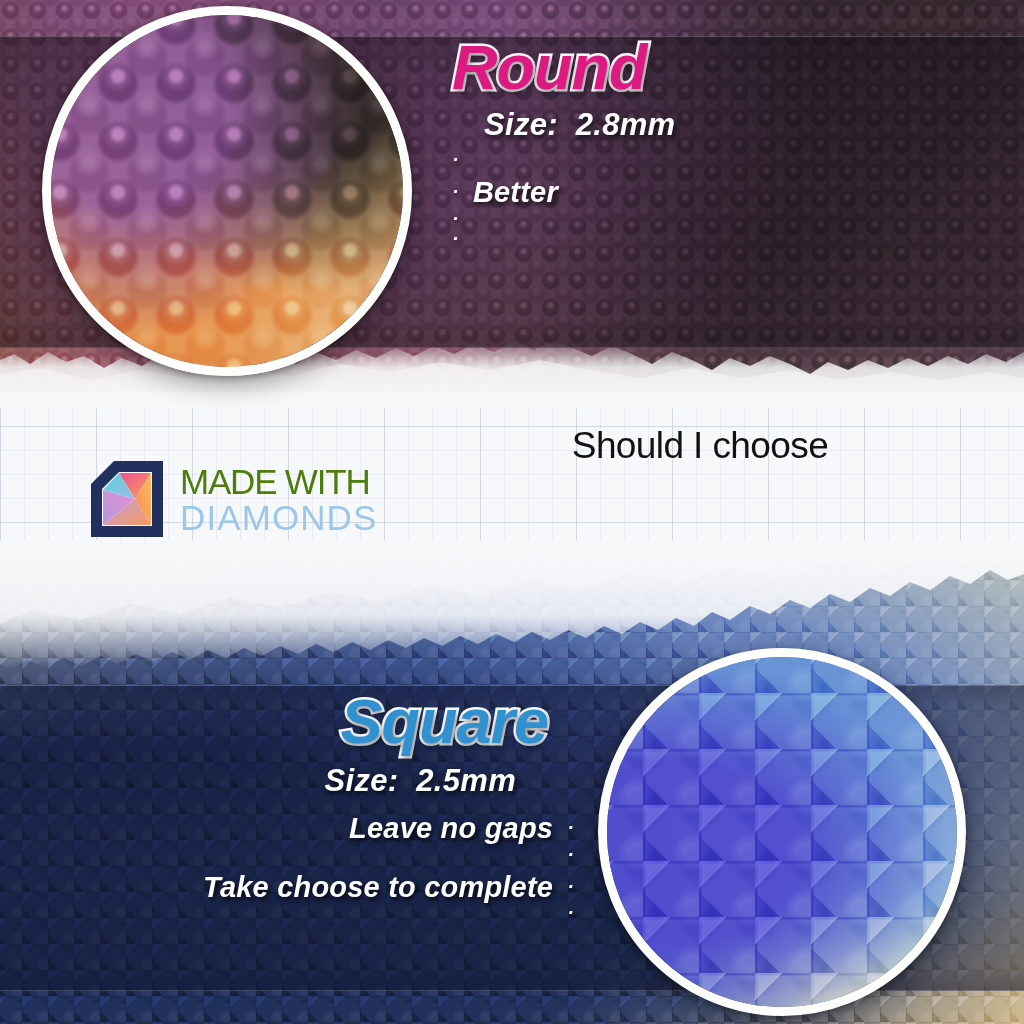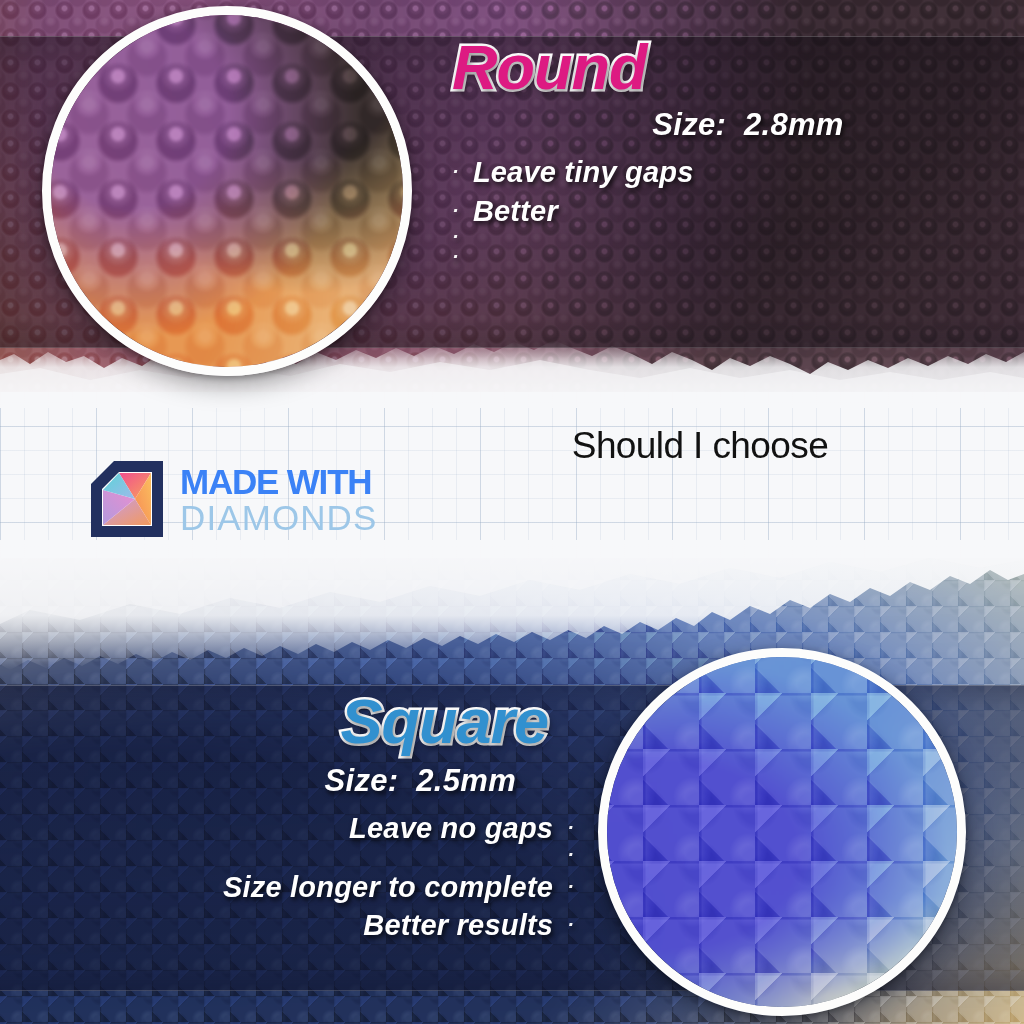--- a/index.html
+++ b/index.html
@@ -294,21 +294,21 @@
   }
   .size-line{
     font-size:31px;
     font-weight:bold;
     font-style:italic;
     color:#ffffff;
     text-shadow:2px 3px 5px rgba(0,0,0,.75);
     white-space:pre;
     letter-spacing:.3px;
   }
-  .round-text .size-line{ margin:4px 0 10px 32px;text-align:center; }
+  .round-text .size-line{ margin:4px 0 10px 32px; }
   ul.bullets{ list-style:none; }
   ul.bullets li{
     font-size:29px;
     font-weight:bold;
     font-style:italic;
     color:#ffffff;
     text-shadow:2px 3px 5px rgba(0,0,0,.8);
     line-height:1.33;
     letter-spacing:.2px;
     display:flex;
@@ -371,22 +371,22 @@
     z-index:20;
   }
   .logo-mark{
     position:relative;
     width:78px; height:82px;
     flex:0 0 78px;
   }
   .logo-words{ padding-top:2px; }
   .logo-made{
     font-size:35px;
-    font-weight:bold;
-    color:#3b82f6;
+    font-weight:normal;
+    color:#4d7c0f;
     letter-spacing:-1.2px;
     line-height:.98;
     white-space:nowrap;
   }
   .logo-diam{
     font-size:35px;
     font-weight:normal;
     color:#9dc7e8;
     letter-spacing:1.1px;
     line-height:1.0;
@@ -432,21 +432,20 @@
     <div class="gdots"></div>
     <div class="gdots2"></div>
   </div>
 
   <div class="round-text">
     <div class="title title-round">Round</div>
     <div class="size-line">Size:  2.8mm</div>
     <ul class="bullets">
       <li>
         <span class="dot">·</span>
-        <span>Leave tiny gaps</span>
       </li>
       <li>
         <span class="dot">·</span>
         <span>Better</span>
       </li>
       <li>
         <span class="dot">·</span>
       </li>
       <li>
         <span class="dot">·</span>
@@ -493,25 +492,24 @@
     <div class="size-line">Size:  2.5mm</div>
     <ul class="bullets right">
       <li>
         <span>Leave no gaps</span>
         <span class="dot">·</span>
       </li>
       <li>
         <span class="dot">·</span>
       </li>
       <li>
-        <span>Size longer to complete</span>
-        <span class="dot">·</span>
-      </li>
-      <li>
-        <span>Better results</span>
+        <span>Take choose to complete</span>
+        <span class="dot">·</span>
+      </li>
+      <li>
         <span class="dot">·</span>
       </li>
     </ul>
   </div>
 
   <div class="logo">
     <div class="logo-mark">
       <svg viewBox="0 0 78 82" width="78" height="82">
         <defs>
           <linearGradient id="f1" x1="0" y1="0" x2="1" y2="1">

